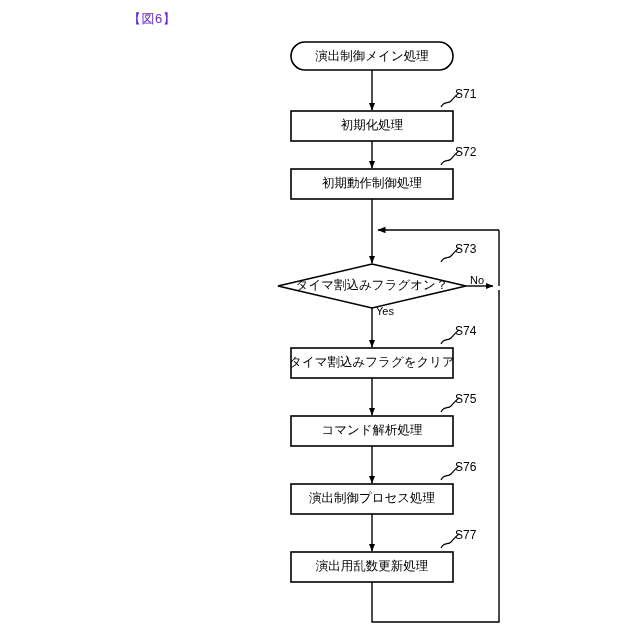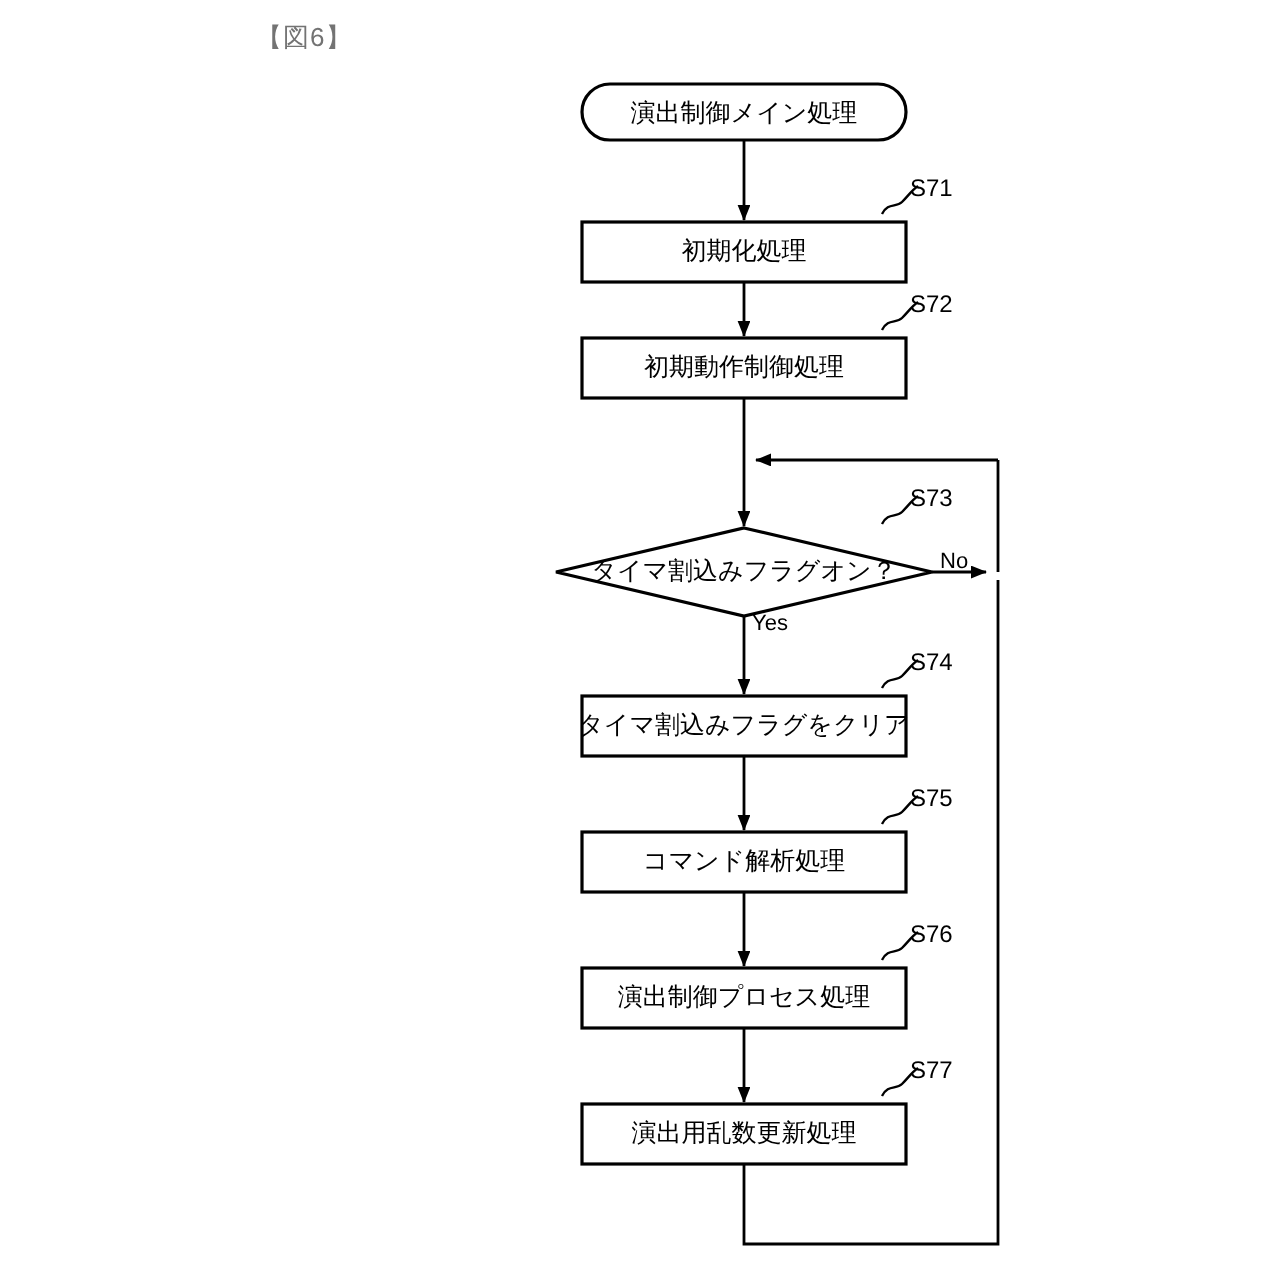--- a/index.html
+++ b/index.html
@@ -20,21 +20,21 @@
     left: 0; top: 0;
     width: 640px;
     height: 640px;
   }
   .fig-label {
     position: absolute;
     left: 128px;
     top: 10px;
     font-size: 13px;
     letter-spacing: 0.5px;
-    color: #737373;
+    color: #6d28d9;
   }
   svg#flow {
     position: absolute;
     left: 0;
     top: 0;
     width: 640px;
     height: 640px;
   }
   .node-text {
     font-family: "Liberation Sans", sans-serif;

